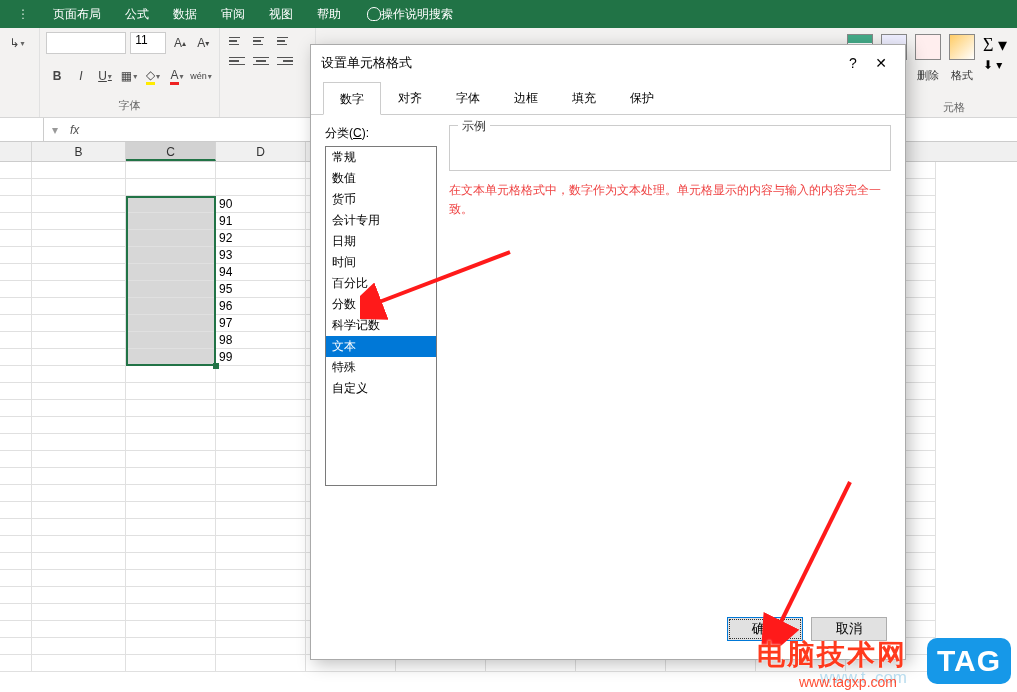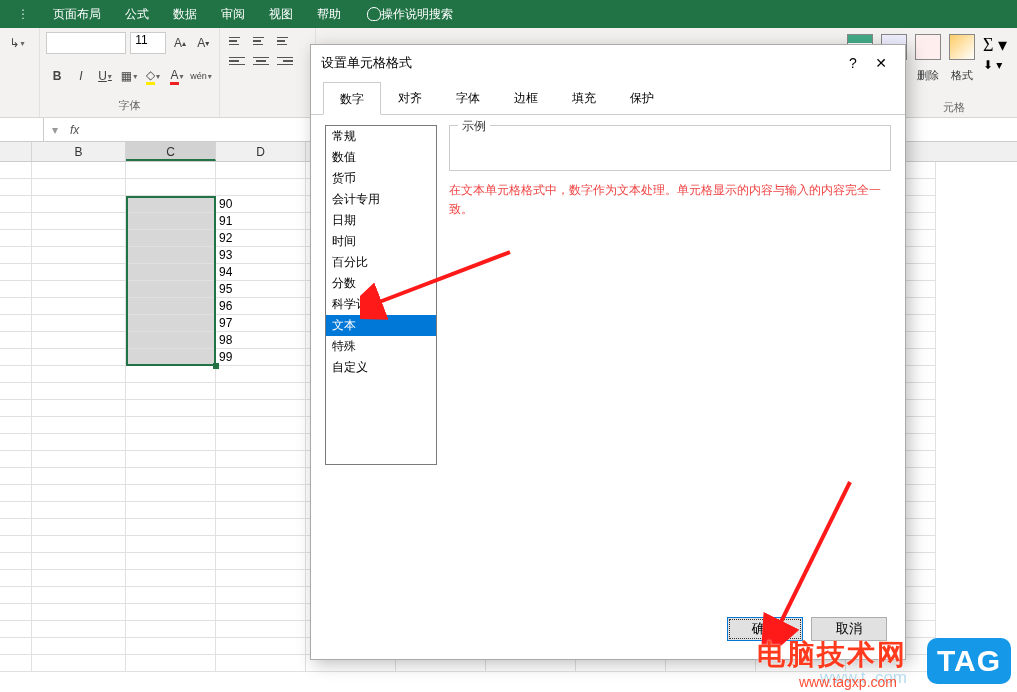--- a/index.html
+++ b/index.html
@@ -608,20 +608,23 @@
   </div>
   <div class="dlg-tabs" id="dlgtabs">
       <div class="dlg-tab active">数字</div>
       <div class="dlg-tab">对齐</div>
       <div class="dlg-tab">字体</div>
       <div class="dlg-tab">边框</div>
       <div class="dlg-tab">填充</div>
       <div class="dlg-tab">保护</div>
     </div>
   <div class="dlg-body">
+    <div class="cat-label">
+      <span>分类(</span><u>C</u><span>):</span>
+    </div>
     <div class="cat-list" id="catlist">
         <div class="cat-item">常规</div>
         <div class="cat-item">数值</div>
         <div class="cat-item">货币</div>
         <div class="cat-item">会计专用</div>
         <div class="cat-item">日期</div>
         <div class="cat-item">时间</div>
         <div class="cat-item">百分比</div>
         <div class="cat-item">分数</div>
         <div class="cat-item">科学记数</div>

